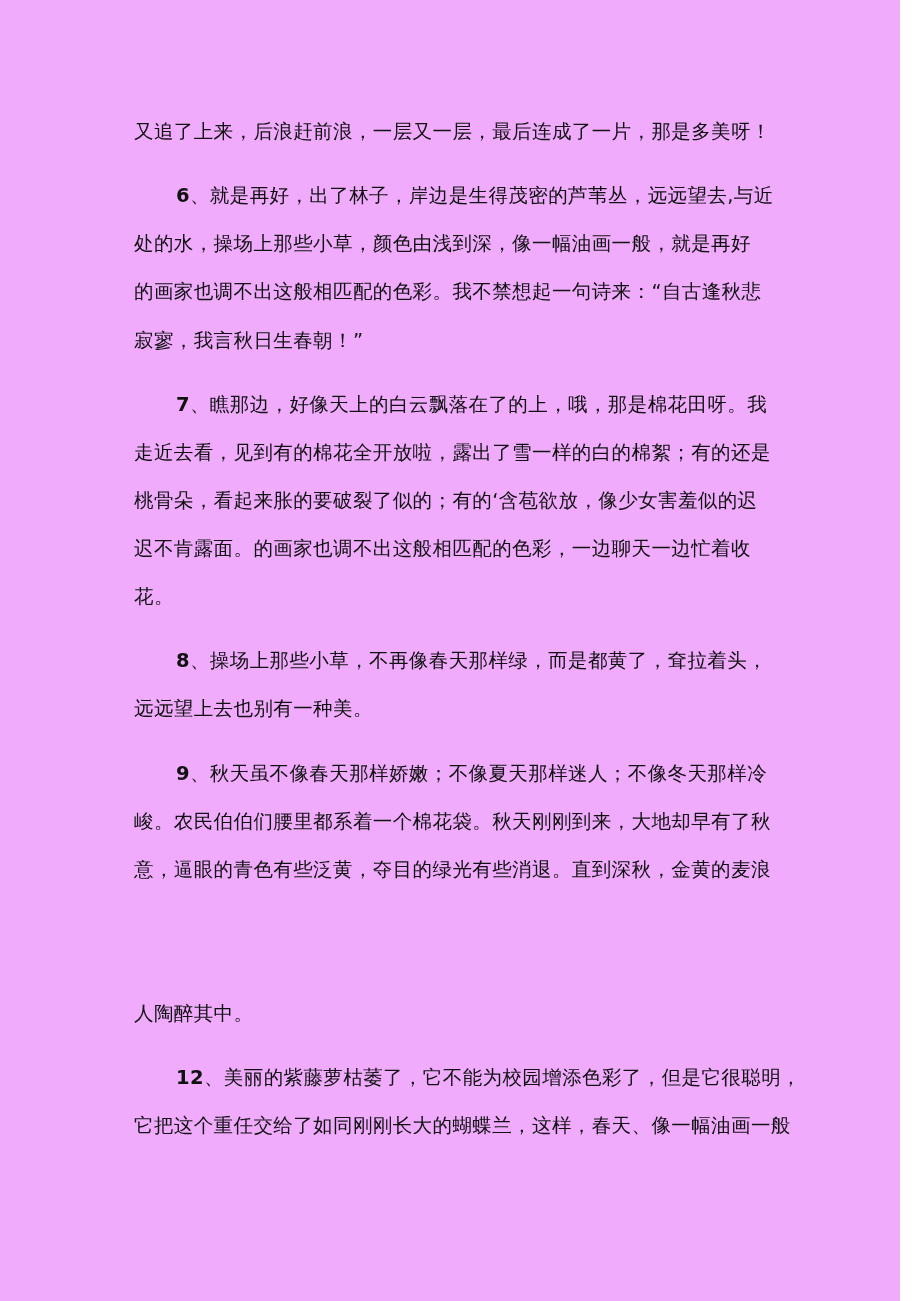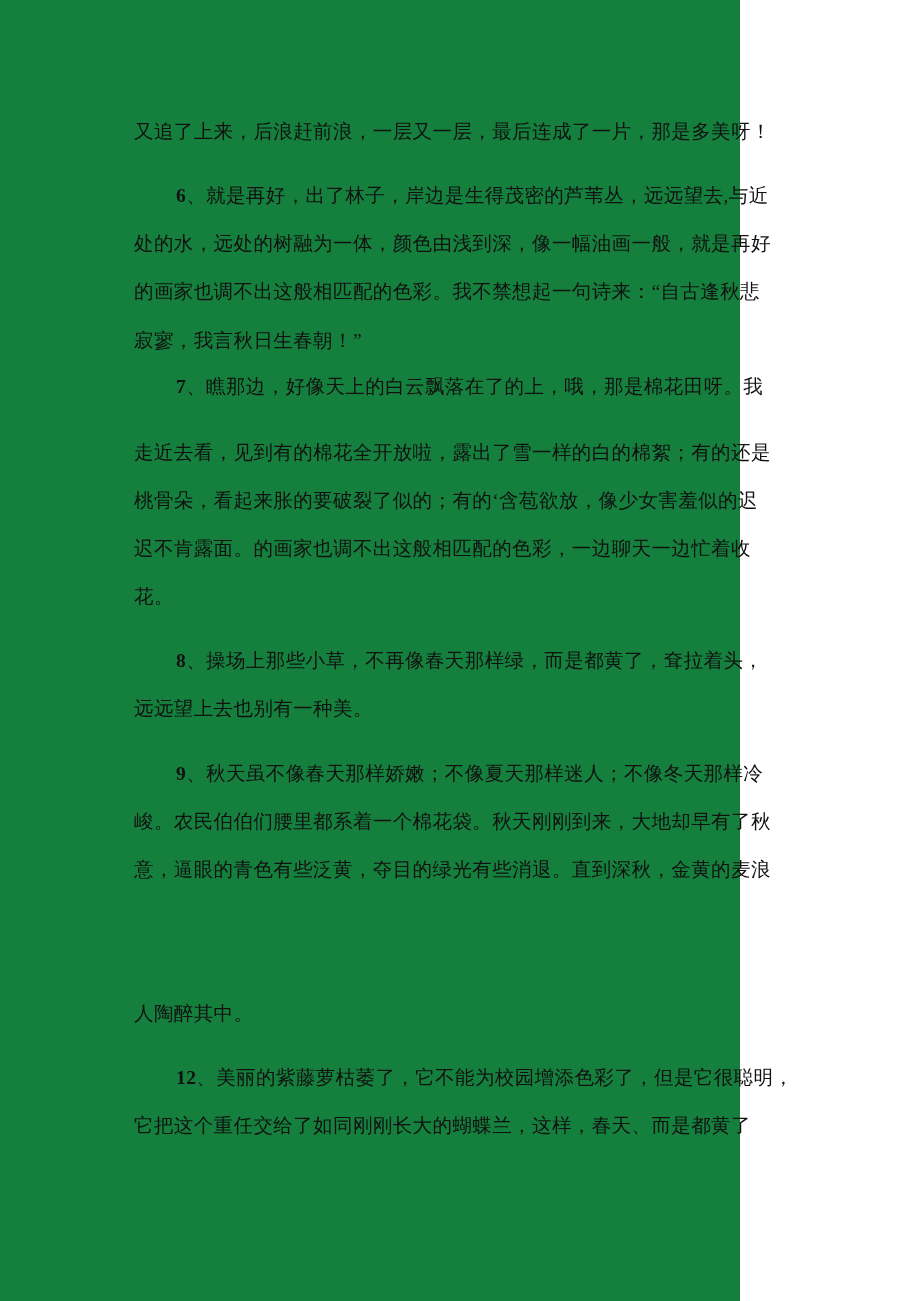--- a/index.html
+++ b/index.html
@@ -1,42 +1,42 @@
 <!DOCTYPE html>
 <html><head>
   <meta charset="utf-8">
   <style>
     html, body { margin: 0; padding: 0; background: #ffffff; }
     body { width: 920px; height: 1301px; position: relative; overflow: hidden;
       font-family: "DejaVu Sans", "Liberation Sans", sans-serif; color: #111; }
-    .page { position: absolute; left: 0; top: 0; width: 740px; height: 1301px; background: #15803d; font-family: Liberation Serif, serif; }
+    .page { position: absolute; left: 0; top: 0; width: 900px; height: 1301px; background: #f0abfc; }
     .line { position: absolute; left: 134px; font-size: 19.5px; line-height: 24px; white-space: nowrap; letter-spacing: 0.4px; }
     .num { font-weight: bold; }
   </style>
 </head>
 <body>
 
 <div class="page">
 
   <div class="line" style="top:120px">又追了上来，后浪赶前浪，一层又一层，最后连成了一片，那是多美呀！</div>
 
   <div class="line" style="top:184px; left:176px"><span class="num">6</span><span>、就是再好，出了林子，岸边是生得茂密的芦苇丛，远远望去,与近</span></div>
-  <div class="line" style="top:232px">处的水，远处的树融为一体，颜色由浅到深，像一幅油画一般，就是再好</div>
+  <div class="line" style="top:232px">处的水，操场上那些小草，颜色由浅到深，像一幅油画一般，就是再好</div>
   <div class="line" style="top:280px">的画家也调不出这般相匹配的色彩。我不禁想起一句诗来：“自古逢秋悲</div>
   <div class="line" style="top:329px">寂寥，我言秋日生春朝！”</div>
 
-  <div class="line" style="top:375px; left:176px"><span class="num">7</span><span>、瞧那边，好像天上的白云飘落在了的上，哦，那是棉花田呀。我</span></div>
+  <div class="line" style="top:393px; left:176px"><span class="num">7</span><span>、瞧那边，好像天上的白云飘落在了的上，哦，那是棉花田呀。我</span></div>
   <div class="line" style="top:441px">走近去看，见到有的棉花全开放啦，露出了雪一样的白的棉絮；有的还是</div>
   <div class="line" style="top:489px">桃骨朵，看起来胀的要破裂了似的；有的‘含苞欲放，像少女害羞似的迟</div>
   <div class="line" style="top:537px">迟不肯露面。的画家也调不出这般相匹配的色彩，一边聊天一边忙着收</div>
   <div class="line" style="top:585px">花。</div>
 
   <div class="line" style="top:649px; left:176px"><span class="num">8</span><span>、操场上那些小草，不再像春天那样绿，而是都黄了，耷拉着头，</span></div>
   <div class="line" style="top:697px">远远望上去也别有一种美。</div>
 
   <div class="line" style="top:762px; left:176px"><span class="num">9</span><span>、秋天虽不像春天那样娇嫩；不像夏天那样迷人；不像冬天那样冷</span></div>
   <div class="line" style="top:810px">峻。农民伯伯们腰里都系着一个棉花袋。秋天刚刚到来，大地却早有了秋</div>
   <div class="line" style="top:858px">意，逼眼的青色有些泛黄，夺目的绿光有些消退。直到深秋，金黄的麦浪</div>
   <div class="line" style="top:1002px">人陶醉其中。</div>
 
   <div class="line" style="top:1066px; left:176px"><span class="num">12</span><span>、美丽的紫藤萝枯萎了，它不能为校园增添色彩了，但是它很聪明，</span></div>
-  <div class="line" style="top:1114px">它把这个重任交给了如同刚刚长大的蝴蝶兰，这样，春天、而是都黄了</div>
+  <div class="line" style="top:1114px">它把这个重任交给了如同刚刚长大的蝴蝶兰，这样，春天、像一幅油画一般</div>
 </div>
 
 </body></html>

